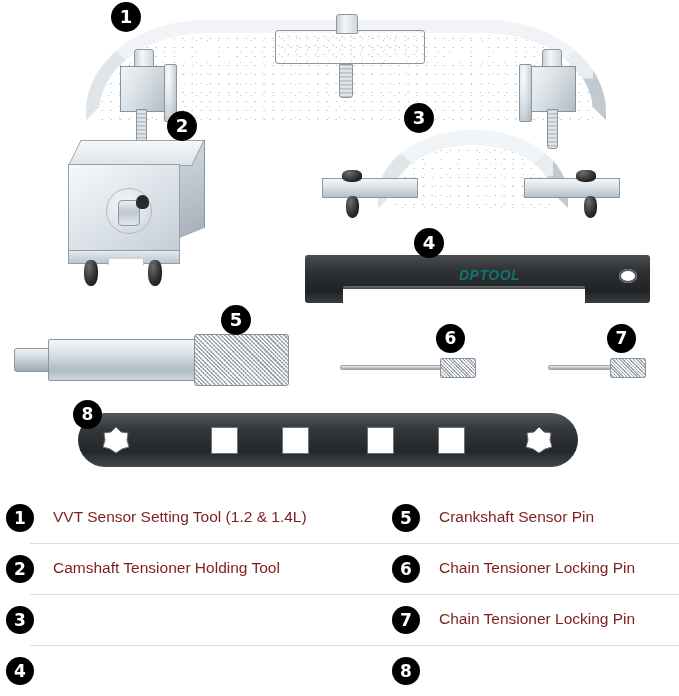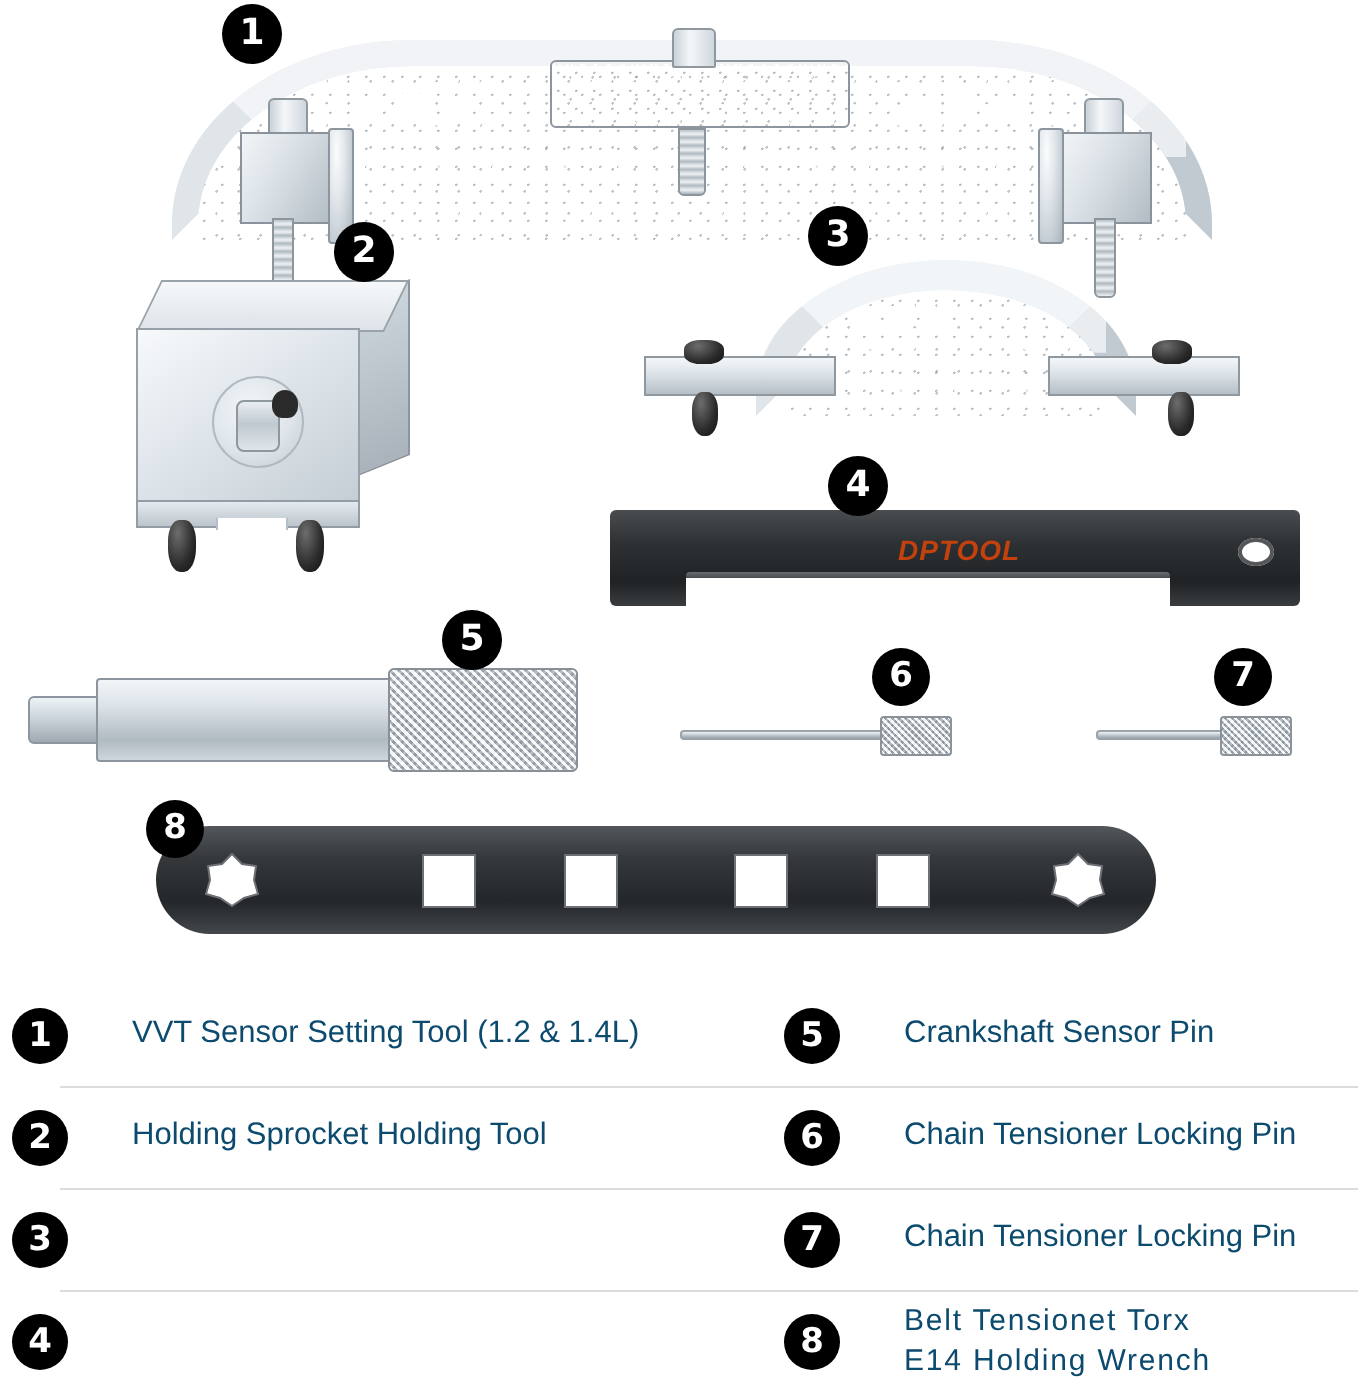--- a/index.html
+++ b/index.html
@@ -197,22 +197,22 @@
     background: linear-gradient(180deg, #6b6e71, #3b3e41);
     border-radius: 2px;
   }
   .t4-hole {
     position: absolute; right: 13px; top: 14px; width: 18px; height: 14px;
     border-radius: 50%;
     background: #ffffff;
     box-shadow: inset 0 0 0 2px #55585b;
   }
   .t4-logo {
-    position: absolute; left: 144px; top: 12px;
-    color: #c2410c;
+    position: absolute; left: 154px; top: 12px;
+    color: #0f766e;
     font-weight: bold;
     font-style: italic;
     font-size: 14px;
     letter-spacing: 0.5px;
     font-family: "Liberation Sans", sans-serif;
   }
 
   
   #tool5 { position: absolute; left: 14px; top: 330px; width: 275px; height: 60px; }
   .t5-tip {
@@ -319,23 +319,23 @@
     border-radius: 50%;
     background: #000;
     color: #fff;
     font-family: "DejaVu Sans", sans-serif;
     font-weight: bold;
     font-size: 17px;
     display: flex; align-items: center; justify-content: center;
     margin-left: 4px;
   }
   .legend-text {
-    margin-left: 32px;
+    margin-left: 19px;
     font-size: 15.5px;
-    color: #0c4a6e;
+    color: #7f1d1d;
     line-height: 1.32;
     font-family: "Liberation Sans", sans-serif;
   }
   .legend-text.spaced {
     letter-spacing: 0.9px;
     font-size: 15px;
   }
   .legend-text .l2 { display: block; }
 </style>
 </head>
@@ -464,21 +464,21 @@
     <div class="legend-cell right">
       <div class="legend-badge">5</div>
       <div class="legend-text">Crankshaft Sensor Pin</div>
     </div>
   </div>
 
   <div class="legend-row" style="top:51px;">
     <div class="legend-sep"></div>
     <div class="legend-cell left">
       <div class="legend-badge">2</div>
-      <div class="legend-text">Holding Sprocket Holding Tool</div>
+      <div class="legend-text">Camshaft Tensioner Holding Tool</div>
     </div>
     <div class="legend-cell right">
       <div class="legend-badge">6</div>
       <div class="legend-text">Chain Tensioner Locking Pin</div>
     </div>
   </div>
 
   <div class="legend-row" style="top:102px;">
     <div class="legend-sep"></div>
     <div class="legend-cell left">
@@ -490,20 +490,16 @@
     </div>
   </div>
 
   <div class="legend-row" style="top:153px;">
     <div class="legend-sep"></div>
     <div class="legend-cell left">
       <div class="legend-badge">4</div>
     </div>
     <div class="legend-cell right">
       <div class="legend-badge">8</div>
-      <div class="legend-text spaced">
-        <span class="l1">Belt Tensionet Torx</span>
-        <span class="l2">E14 Holding Wrench</span>
-      </div>
     </div>
   </div>
 
 </div>
 
 </body></html>

